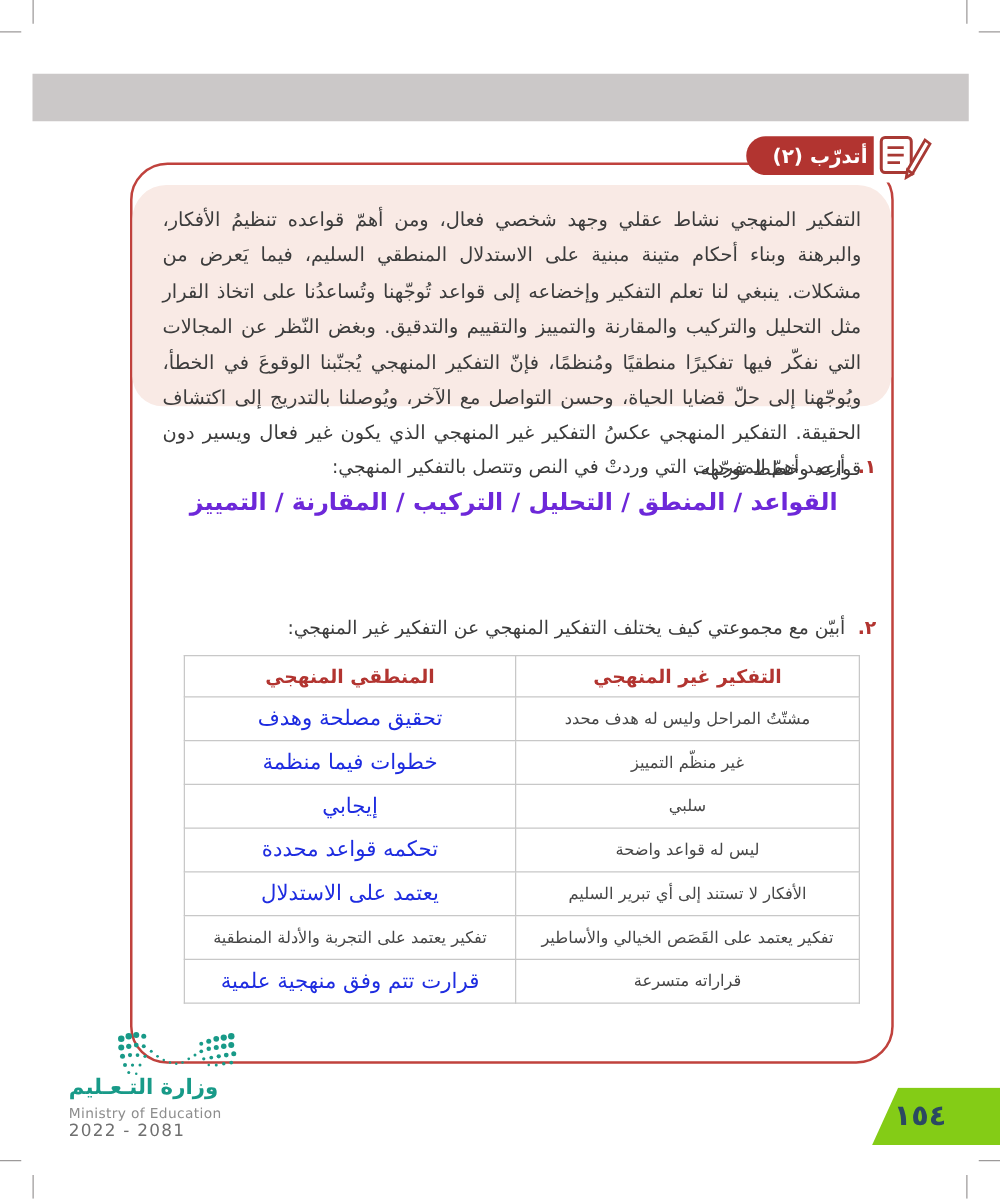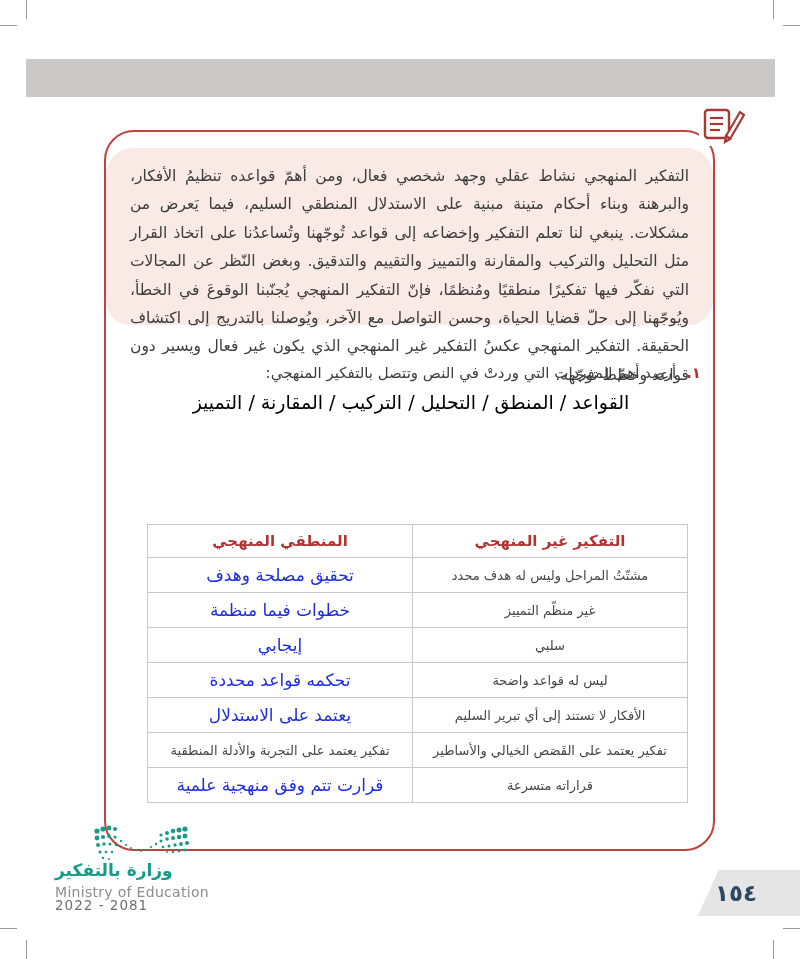--- a/index.html
+++ b/index.html
@@ -55,21 +55,21 @@
     direction: rtl; text-align: right; color: #3c3c3c; font-size: 15px;
   }
   .q-line { position: absolute; right: 12px; left: 24px; direction: rtl; text-align: right;
     color: #3c3c3c; font-size: 15px; }
   .q1 { top: 232px; }
   .q2 { top: 361px; }
   .q-num { color: #b23430; font-weight: bold; margin-left: 10px; }
   .answer-line {
     position: absolute; top: 259px; left: 30px; width: 550px;
     direction: rtl; text-align: center;
-    color: #000000; font-weight: normal; font-size: 19px;
+    color: #6d28d9; font-weight: bold; font-size: 19px;
   }
 
   
   .cmp-table {
     position: absolute; left: 41px; top: 392px; width: 540px;
     border-collapse: collapse; table-layout: fixed; direction: rtl;
     background: #ffffff;
   }
   .cmp-table th, .cmp-table td {
     border: 1px solid #c8c8c8; text-align: center; vertical-align: middle;
@@ -84,31 +84,31 @@
 
   
   .logo-dots { position: absolute; left: 92px; top: 824px; }
   .logo-ar {
     position: absolute; left: 55px; top: 860px; width: 150px;
     color: #189a88; font-weight: bold; font-size: 17px;
     direction: rtl; text-align: left; letter-spacing: 0.5px;
   }
   .logo-en {
     position: absolute; left: 55px; top: 884px;
-    color: #8d8d8d; font-size: 14px; letter-spacing: 0.3px;
+    color: #8d8d8d; font-size: 11px; letter-spacing: 0.3px;
   }
   .logo-years {
     position: absolute; left: 55px; top: 897px;
     color: #6f6f6f; font-size: 13.5px; letter-spacing: 1px;
   }
 
   
   .page-num-tab {
     position: absolute; left: 690px; top: 870px; width: 110px; height: 46px;
-    background: #e5e5e5;
+    background: #84cc16;
     clip-path: polygon(26% 0, 100% 0, 100% 100%, 7% 100%);
     display: flex; align-items: center; justify-content: center;
   }
   .page-num-tab span {
     color: #2b4962; font-weight: bold; font-size: 23px; padding-right: 18px;
   }
 </style>
 </head>
 <body>
 
@@ -131,20 +131,23 @@
       <p class="intro-text">التفكير المنهجي نشاط عقلي وجهد شخصي فعال، ومن أهمّ قواعده تنظيمُ الأفكار، والبرهنة وبناء أحكام متينة مبنية على الاستدلال المنطقي السليم، فيما يَعرض من مشكلات. ينبغي لنا تعلم التفكير وإخضاعه إلى قواعد تُوجّهنا وتُساعدُنا على اتخاذ القرار مثل التحليل والتركيب والمقارنة والتمييز والتقييم والتدقيق. وبغض النّظر عن المجالات التي نفكّر فيها تفكيرًا منطقيًا ومُنظمًا، فإنّ التفكير المنهجي يُجنّبنا الوقوعَ في الخطأ، ويُوجّهنا إلى حلّ قضايا الحياة، وحسن التواصل مع الآخر، ويُوصلنا بالتدريج إلى اكتشاف الحقيقة. التفكير المنهجي عكسُ التفكير غير المنهجي الذي يكون غير فعال ويسير دون قواعد وخطط توجّهه.</p>
     </div>
 
 
     <div class="q-line q1">
       <span class="q-num">١.</span><span>أرصد أهمّ المفردات التي وردتْ في النص وتتصل بالتفكير المنهجي:</span>
     </div>
 
     <div class="answer-line">القواعد / المنطق / التحليل / التركيب / المقارنة / التمييز</div>
 
+    <div class="q-line q2">
+      <span class="q-num">٢.</span><span>أبيّن مع مجموعتي كيف يختلف التفكير المنهجي عن التفكير غير المنهجي:</span>
+    </div>
 
     <table class="cmp-table" dir="rtl">
       <colgroup>
           <col style="width:275px">
           <col style="width:265px">
         </colgroup>
       <tbody>
           <tr>
         <th>التفكير غير المنهجي</th>
         <th>المنطقي المنهجي</th>
@@ -174,20 +177,23 @@
         <td class="printed">تفكير يعتمد على التجربة والأدلة المنطقية</td>
       </tr>
       <tr>
         <td class="printed">قراراته متسرعة</td>
         <td class="answer">قرارت تتم وفق منهجية علمية</td>
       </tr>
     </tbody>
       </table>
   </div>
 
+  <div class="badge-pill">
+    <span>أتدرّب (٢)</span>
+  </div>
   <div class="badge-icon">
     <svg width="44" height="42" viewBox="0 0 44 42" fill="none">
       <rect x="3" y="8" width="24" height="28" rx="3" fill="#ffffff" stroke="#a83934" stroke-width="2.4"></rect>
       <line x1="8" y1="16" x2="21" y2="16" stroke="#a83934" stroke-width="2.2"></line>
       <line x1="8" y1="22" x2="21" y2="22" stroke="#a83934" stroke-width="2.2"></line>
       <line x1="8" y1="28" x2="18" y2="28" stroke="#a83934" stroke-width="2.2"></line>
       <g stroke="#a83934" stroke-width="2.2" fill="#ffffff">
         <path d="M24 34 L38 10 L42 13 L28 37 Z"></path>
         <path d="M24 34 L23 40 L28 37 Z"></path>
       </g>
@@ -235,21 +241,21 @@
         <circle cx="77" cy="22" r="1.5"></circle>
         <circle cx="83" cy="21" r="1.7"></circle>
         <circle cx="89" cy="20" r="1.9"></circle>
         <circle cx="95" cy="19" r="2"></circle>
       <circle cx="75" cy="28" r="1"></circle>
         <circle cx="81" cy="28" r="1.2"></circle>
         <circle cx="87" cy="27" r="1.4"></circle>
         <circle cx="93" cy="26" r="1.5"></circle>
     </svg>
   </div>
-  <div class="logo-ar">وزارة بالتفكير</div>
+  <div class="logo-ar">وزارة التـعـليم</div>
   <div class="logo-en">Ministry of Education</div>
   <div class="logo-years">2022 - 2081</div>
 
   <div class="page-num-tab">
     <span>١٥٤</span>
   </div>
 
 </div>
 
 </body></html>

